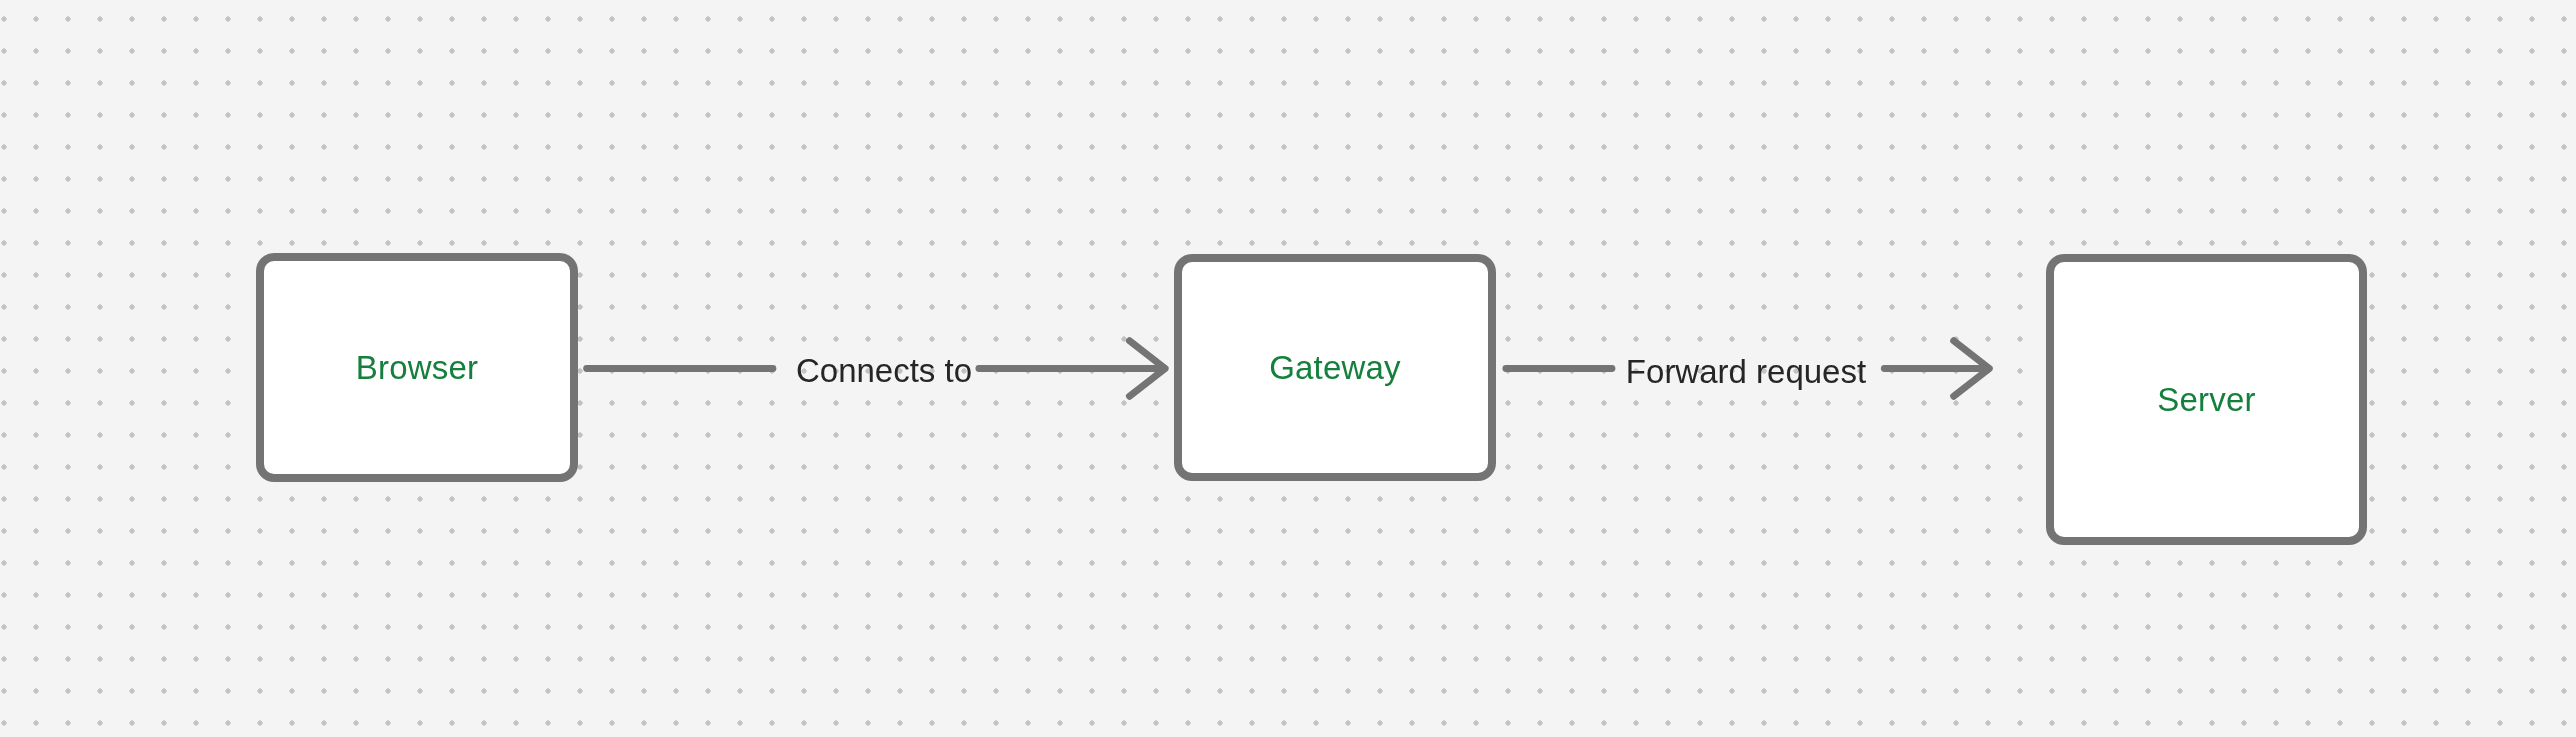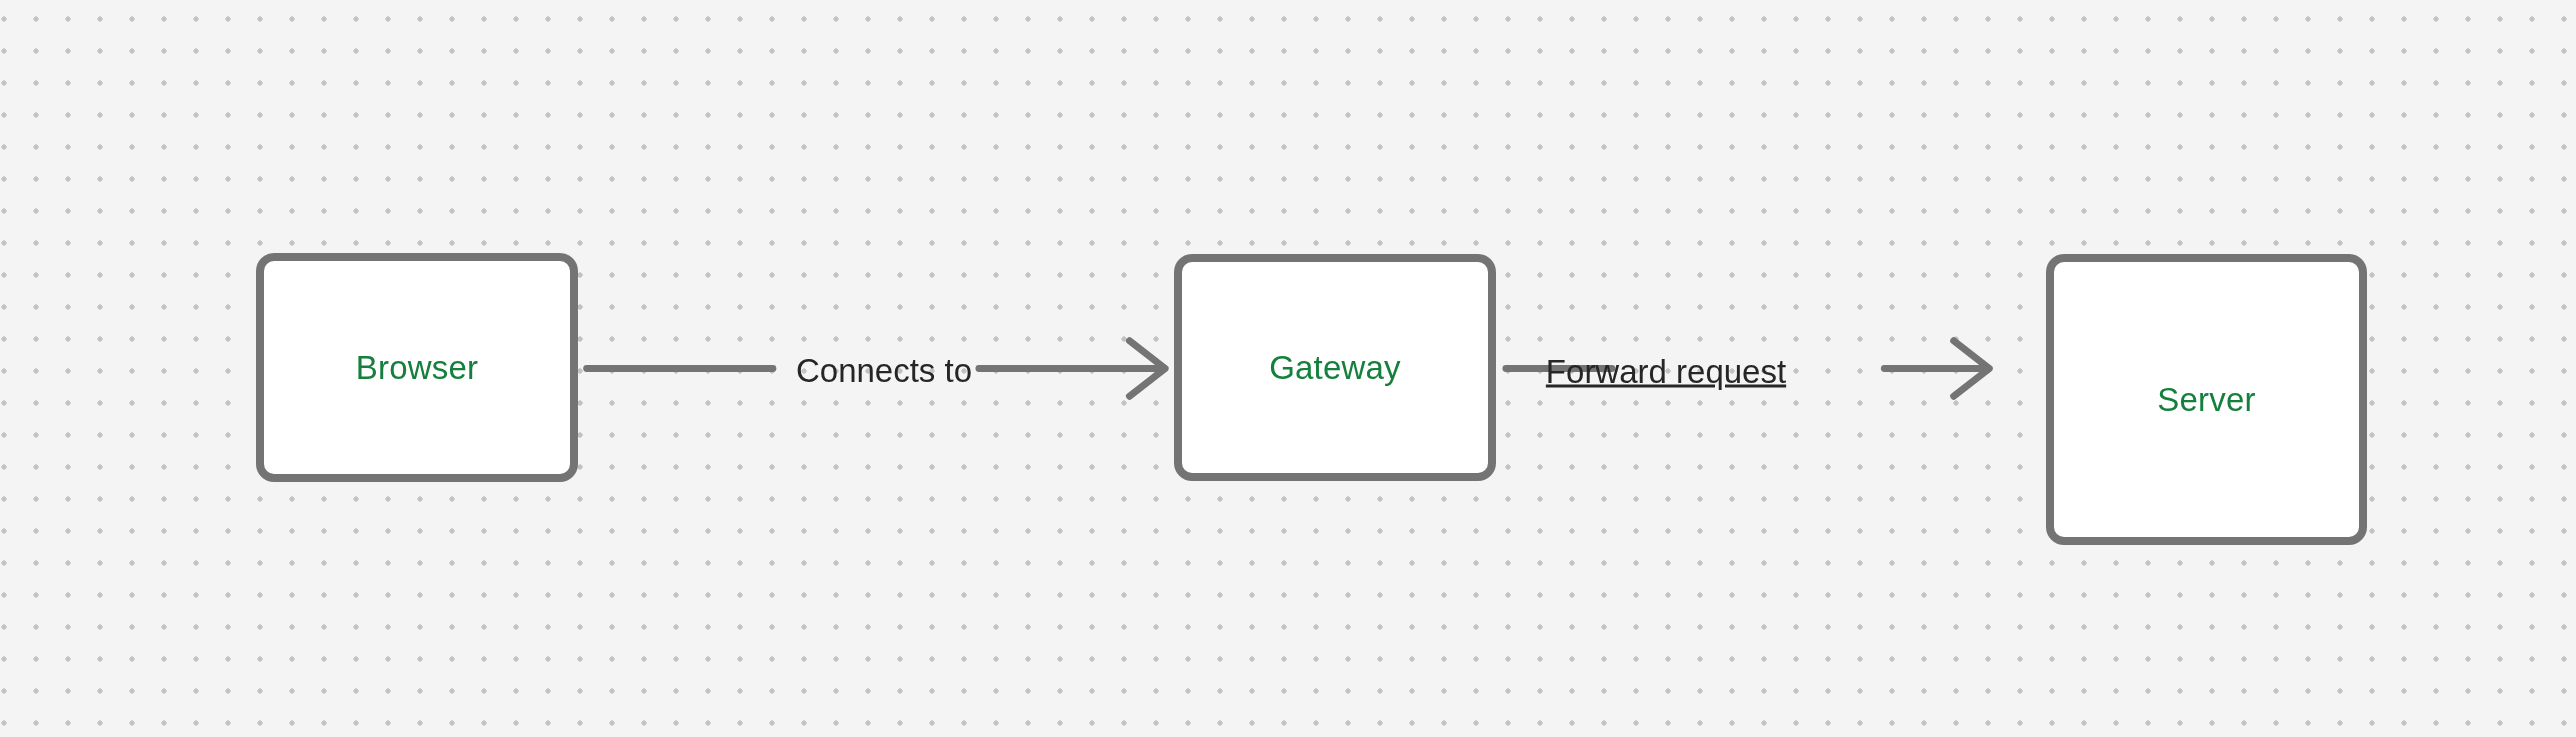--- a/index.html
+++ b/index.html
@@ -65,21 +65,21 @@
   .edge-label {
     position: absolute;
     transform: translate(-50%, -50%);
     font-size: 33px;
     line-height: 47px;
     color: #262626;
     text-align: center;
     white-space: nowrap;
   }
   #edge-label-1 { left: 876px;  top: 370px; margin-left: 8px; }
-  #edge-label-2 { left: 1666px; top: 371px; text-decoration: underline; }
+  #edge-label-2 { left: 1746px; top: 371px; }
   .edge-label span { display: block; }
 </style>
 </head>
 <body>
 
 <div class="canvas">
 
   <svg class="edges-svg" viewBox="0 0 2600 744" xmlns="http://www.w3.org/2000/svg">
     <g>
       <line class="edge-line" x1="592" y1="372" x2="780" y2="372"></line>

